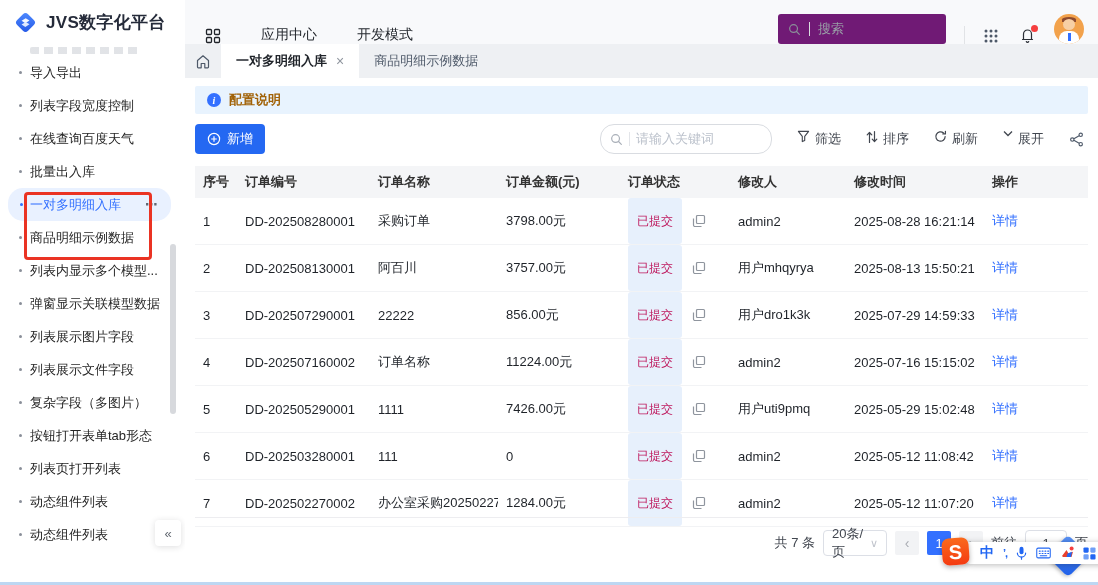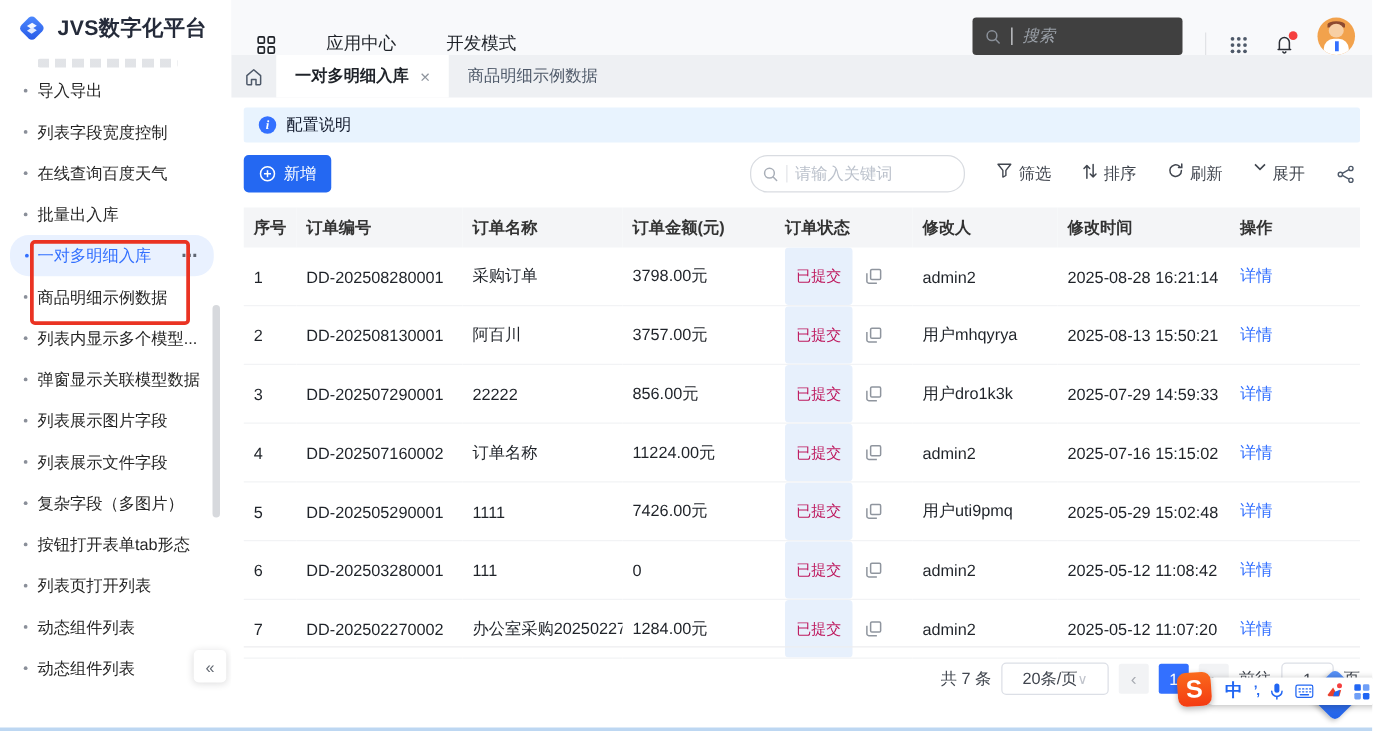--- a/index.html
+++ b/index.html
@@ -6,21 +6,21 @@
   .app{position:relative;width:1098px;height:585px;overflow:hidden;background:#fff;
        font-family:"Liberation Sans","DejaVu Sans",sans-serif;font-size:13px;color:#333;}
 
   
   .topbar{position:absolute;left:0;top:0;right:0;height:44px;display:flex;z-index:20;}
   .logo-area{width:185px;background:#fff;display:flex;align-items:center;padding-left:13px;gap:8px;box-sizing:border-box;}
   .logo-text{font-size:17px;font-weight:700;color:#252b3a;letter-spacing:.3px;white-space:nowrap;}
   .topbar-main{flex:1;background:#f8f9fb;display:flex;align-items:flex-end;padding:0 14px;}
   .hgrid-icon{margin-left:6px;display:flex;}
   .nav-item{margin-left:40px;font-size:14px;color:#1f2329;cursor:pointer;white-space:nowrap;}
-  .hsearch{margin-left:auto;width:168px;height:30px;background:#404040;border-radius:3px;display:flex;align-items:center;padding:0 10px;gap:8px;box-sizing:border-box;font-style:italic;}
+  .hsearch{margin-left:auto;width:168px;height:30px;background:#701a75;border-radius:3px;display:flex;align-items:center;padding:0 10px;gap:8px;box-sizing:border-box;}
   .hsearch .sep{width:1px;height:14px;background:#d9dce0;}
   .hsearch .ph{color:#9aa0a8;}
   .v-divider{width:1px;height:18px;background:#e1e3e6;margin:0 18px;}
   .icon-btn{display:flex;align-items:center;justify-content:center;position:relative;cursor:pointer;}
   .bell-dot{position:absolute;right:-2px;top:-2px;width:7px;height:7px;border-radius:50%;background:#f53f3f;}
   .bell-wrap{margin-left:20px;}
   .avatar{margin-left:18px;width:30px;height:30px;border-radius:50%;background:#f2a24c;position:relative;overflow:hidden;flex:none;}
   .avatar .face{position:absolute;left:9px;top:5px;width:12px;height:11px;border-radius:50%;background:#f7cfa4;}
   .avatar .hair{position:absolute;left:8px;top:3px;width:14px;height:5px;border-radius:50% 50% 0 0;background:#8d4a2f;}
   .avatar .body{position:absolute;left:5px;top:17px;width:20px;height:14px;border-radius:8px 8px 0 0;background:#fff;}
@@ -43,41 +43,41 @@
   
   .main{position:absolute;left:185px;top:44px;right:0;bottom:0;background:#fff;}
   .tabstrip{height:34px;background:#eef0f3;display:flex;align-items:stretch;}
   .home-btn{width:36px;display:flex;align-items:center;justify-content:center;cursor:pointer;}
   .tab{display:flex;align-items:center;padding:0 15px;color:#4e5969;gap:9px;cursor:pointer;}
   .tab.active{background:#fff;color:#1f2329;font-weight:700;}
   .tab .close{color:#8f959e;font-size:14px;font-weight:400;}
   .banner{margin:8px 10px 0;height:28px;background:#e8f3fe;border-radius:2px;display:flex;align-items:center;padding-left:12px;gap:8px;}
   .info-icon{width:14px;height:14px;border-radius:50%;background:#3370ff;color:#fff;font-size:10px;font-style:italic;font-weight:700;
              display:flex;align-items:center;justify-content:center;font-family:"Liberation Serif",serif;flex:none;}
-  .banner .txt{color:#0f172a;font-weight:400;text-align:right;}
+  .banner .txt{color:#a16207;font-weight:700;text-align:right;}
 
   .toolbar{margin:10px 10px 0;height:30px;display:flex;align-items:center;}
   .btn-add{height:30px;background:#2468f2;color:#fff;border:none;border-radius:4px;display:inline-flex;align-items:center;gap:6px;padding:0 12px;font-size:13px;cursor:pointer;}
   .toolbar-right{margin-left:auto;display:flex;align-items:center;gap:25px;margin-right:4px;}
   .kw-search{width:172px;height:30px;border:1px solid #d9dce1;border-radius:14px;display:flex;align-items:center;gap:6px;padding:0 9px;background:#fff;box-sizing:border-box;}
   .kw-search .sep{width:1px;height:14px;background:#e3e5e9;}
   .kw-search .ph{color:#bcc2cc;}
   .tool-item{display:flex;gap:5px;color:#41464f;cursor:pointer;white-space:nowrap;font-family:Liberation Serif, serif;}
 
   table.grid{margin:12px 10px 0;width:893px;border-collapse:collapse;table-layout:fixed;}
   .grid th{background:#f4f5f7;height:32px;text-align:left;padding:0 8px;font-weight:700;color:#333;font-size:13px;white-space:nowrap;}
   .grid td{height:40px;padding:0 8px;border-bottom:1px solid #f2f3f5;color:#1f2329;font-size:13px;white-space:nowrap;overflow:hidden;}
   .status-cell{display:flex;align-items:center;gap:10px;}
   .badge{display:inline-block;background:#e7f0fc;color:#be185d;border-radius:3px;padding:17px 9px;font-size:12px;line-height:1;}
   .copy-wrap{display:flex;cursor:pointer;}
   a.detail{color:#3370ff;text-decoration:none;cursor:pointer;}
 
   .hr-line{position:absolute;left:10px;right:10px;top:473px;border-top:1px solid #ededf0;}
   .pager{position:absolute;right:10px;top:486px;height:26px;display:flex;align-items:center;gap:8px;color:#41464f;z-index:5;}
-  .psel{width:86px;height:26px;border:1px solid #dcdfe6;border-radius:4px;display:flex;align-items:center;justify-content:center;
+  .psel{width:64px;height:26px;border:1px solid #dcdfe6;border-radius:4px;display:flex;align-items:center;justify-content:center;
         padding:0 8px;background:#fff;box-sizing:border-box;cursor:pointer;}
   .psel .chev{color:#c0c4cc;font-size:11px;}
   .pbtn{width:24px;height:24px;background:#f2f3f5;border-radius:2px;display:flex;align-items:center;justify-content:center;color:#a8abb2;font-size:14px;cursor:pointer;}
   .pcur{width:24px;height:24px;background:#3370ff;border-radius:2px;color:#fff;display:flex;align-items:center;justify-content:center;cursor:pointer;}
   .gobox{width:42px;height:26px;border:1px solid #dcdfe6;border-radius:4px;display:flex;align-items:center;justify-content:center;background:#fff;box-sizing:border-box;}
 
   
   .ime-arrow{position:absolute;left:1053px;top:541px;width:30px;height:30px;transform:rotate(45deg);border-radius:5px;
              background:linear-gradient(135deg,#5b93f5,#1e5fe8);box-shadow:0 2px 4px rgba(0,0,0,.25);z-index:48;}
   .ime-s{position:absolute;left:942px;top:538px;width:27px;height:27px;border-radius:7px;z-index:51;cursor:pointer;

